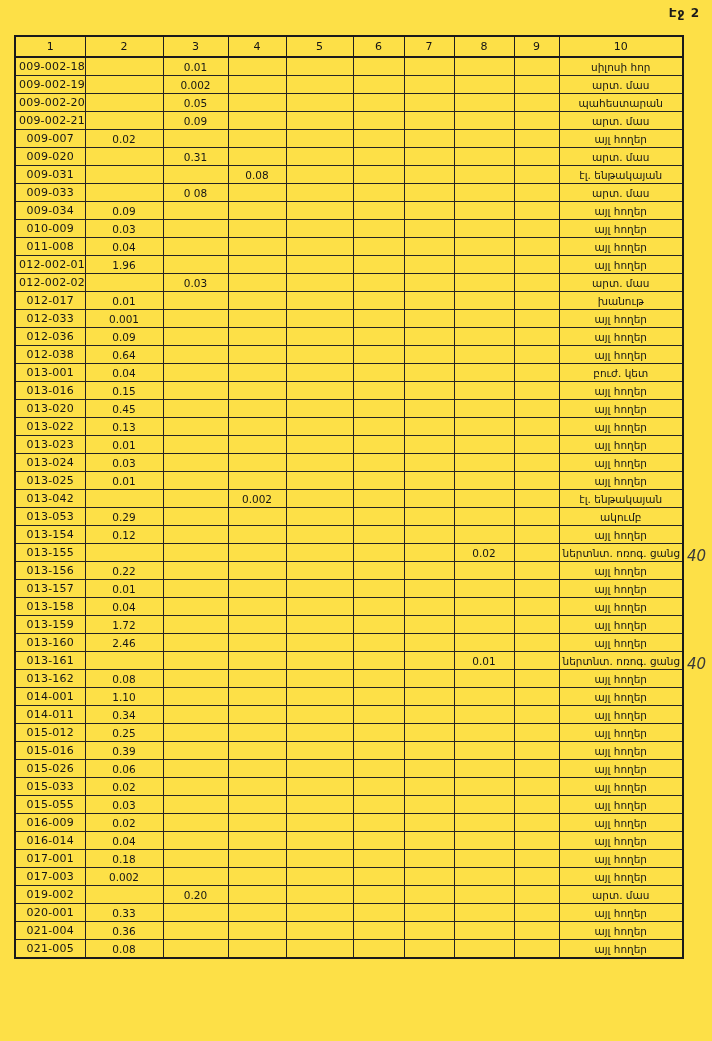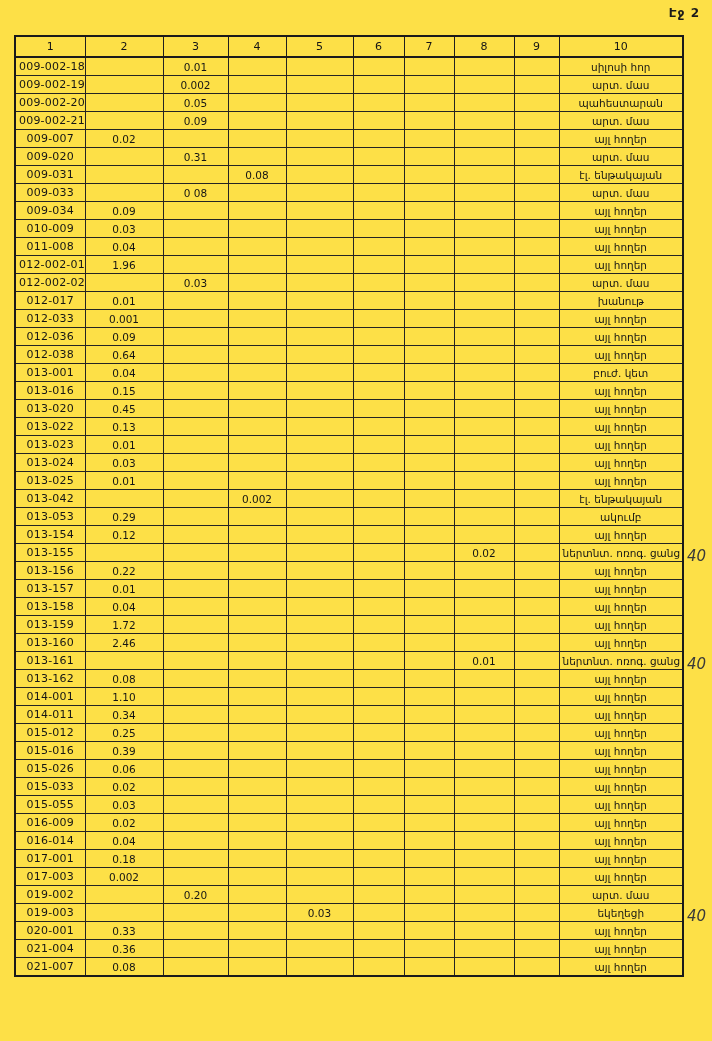--- a/index.html
+++ b/index.html
@@ -669,32 +669,20 @@
           <td class="c3">0.20</td>
           <td class="c4"></td>
           <td class="c5"></td>
           <td class="c6"></td>
           <td class="c7"></td>
           <td class="c8"></td>
           <td class="c9"></td>
           <td class="c10">արտ. մաս</td>
         </tr>
         <tr>
-          <td class="c1">019-003</td>
-          <td class="c2"></td>
-          <td class="c3"></td>
-          <td class="c4"></td>
-          <td class="c5">0.03</td>
-          <td class="c6"></td>
-          <td class="c7"></td>
-          <td class="c8"></td>
-          <td class="c9"></td>
-          <td class="c10">եկեղեցի<span class="margin-note">40</span></td>
-        </tr>
-        <tr>
           <td class="c1">020-001</td>
           <td class="c2">0.33</td>
           <td class="c3"></td>
           <td class="c4"></td>
           <td class="c5"></td>
           <td class="c6"></td>
           <td class="c7"></td>
           <td class="c8"></td>
           <td class="c9"></td>
           <td class="c10">այլ հողեր</td>
@@ -705,21 +693,21 @@
           <td class="c3"></td>
           <td class="c4"></td>
           <td class="c5"></td>
           <td class="c6"></td>
           <td class="c7"></td>
           <td class="c8"></td>
           <td class="c9"></td>
           <td class="c10">այլ հողեր</td>
         </tr>
         <tr>
-          <td class="c1">021-007</td>
+          <td class="c1">021-005</td>
           <td class="c2">0.08</td>
           <td class="c3"></td>
           <td class="c4"></td>
           <td class="c5"></td>
           <td class="c6"></td>
           <td class="c7"></td>
           <td class="c8"></td>
           <td class="c9"></td>
           <td class="c10">այլ հողեր</td>
         </tr>

